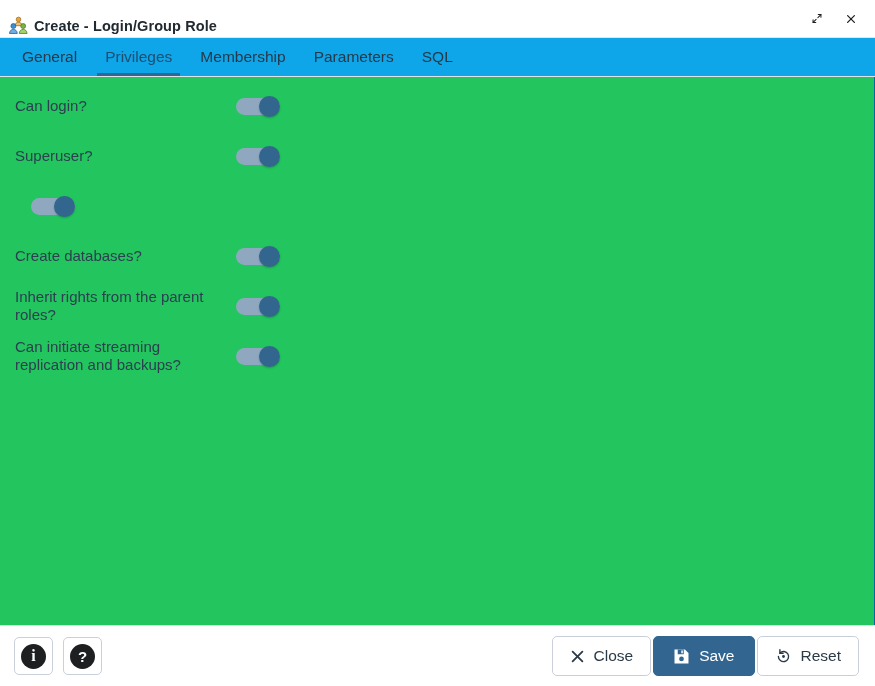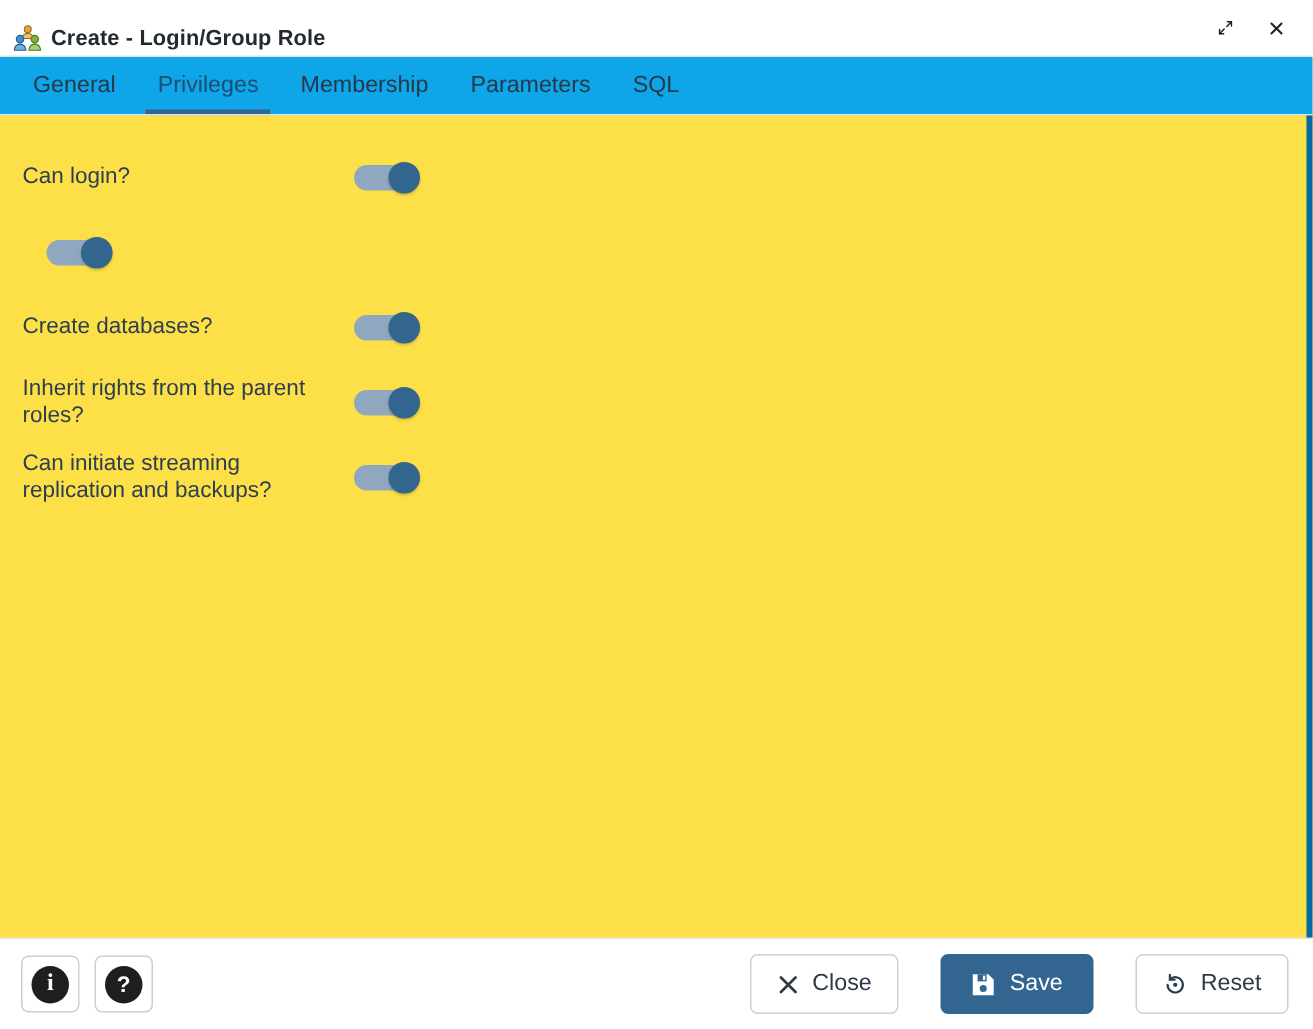--- a/index.html
+++ b/index.html
@@ -105,26 +105,26 @@
     left: 6px;
     right: 6px;
     bottom: 0;
     height: 3px;
     background: #326690;
   }
 
   
   .body {
     flex: 1;
-    background: #fde047;
+    background: #22c55e;
     position: relative;
     overflow: hidden;
-    padding-top: 16px;
-    box-sizing: border-box;
-    border-right: 4px solid #0369a1;
+    padding-top: 4px;
+    box-sizing: border-box;
+    border-right: 1px solid #0369a1;
   }
   .switch-row {
     display: flex;
     align-items: center;
     min-height: 50px;
     padding-left: 15px;
   }
   .switch-label {
     width: 205px;
     font-size: 15px;
@@ -173,21 +173,21 @@
     box-sizing: border-box;
   }
   .footer-left {
     display: flex;
     gap: 10px;
     align-items: center;
   }
   .footer-right {
     margin-left: auto;
     display: flex;
-    gap: 28px;
+    gap: 2px;
     align-items: flex-end;
   }
   .sq-btn {
     width: 39px;
     height: 38px;
     border: 1px solid #c9d0da;
     border-radius: 5px;
     background: #ffffff;
     display: flex;
     align-items: center;
@@ -283,20 +283,27 @@
   <div class="body">
 
     <div class="switch-row">
       <div class="switch-label">Can login?</div>
       <div class="switch">
         <div class="track"></div>
         <div class="knob"></div>
       </div>
     </div>
 
+    <div class="switch-row">
+      <div class="switch-label">Superuser?</div>
+      <div class="switch">
+        <div class="track"></div>
+        <div class="knob"></div>
+      </div>
+    </div>
 
     <div class="switch-row">
       <div class="switch">
         <div class="track"></div>
         <div class="knob"></div>
       </div>
     </div>
 
     <div class="switch-row">
       <div class="switch-label">Create databases?</div>

